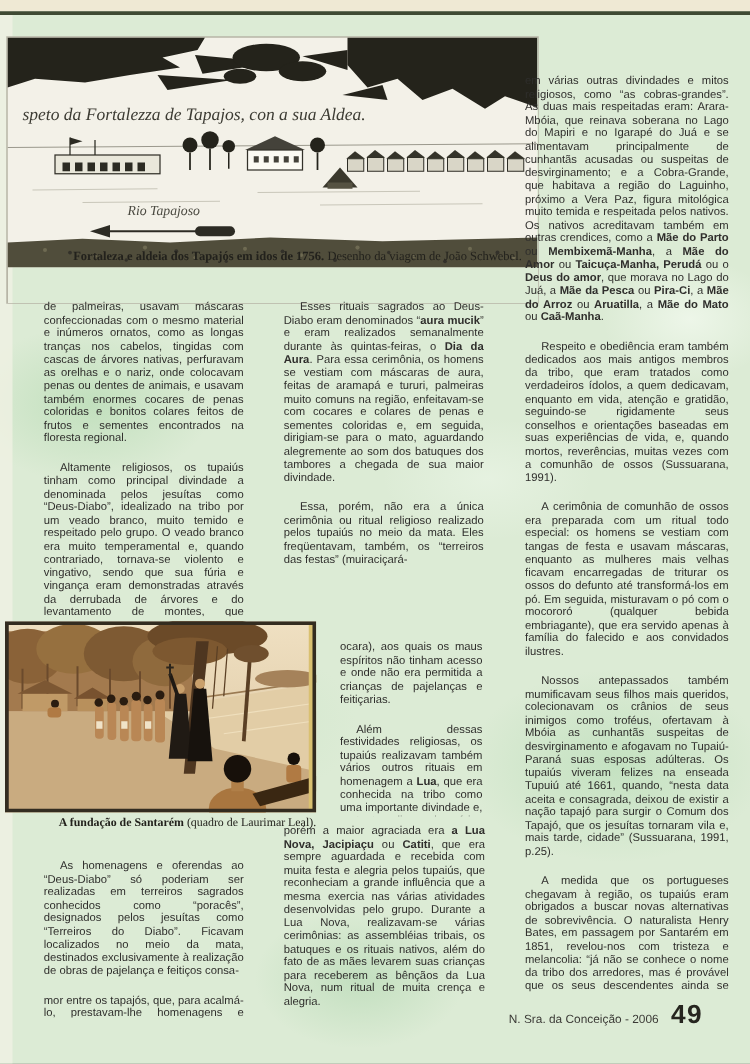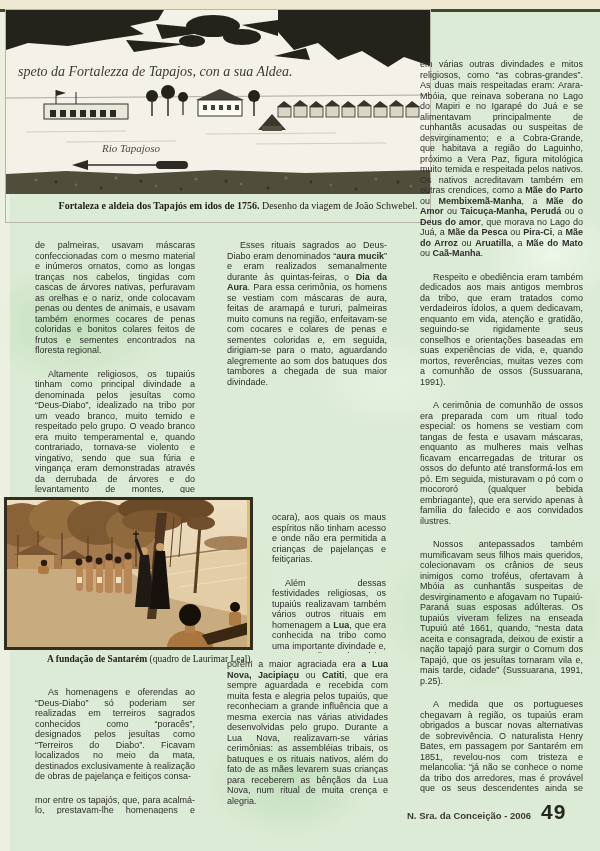--- a/index.html
+++ b/index.html
@@ -11,38 +11,38 @@
       radial-gradient(ellipse 170px 110px at 82% 72%, rgba(145,205,150,.32), transparent 70%),
       radial-gradient(ellipse 120px 80px at 48% 92%, rgba(135,195,140,.30), transparent 70%),
       radial-gradient(ellipse 100px 70px at 92% 30%, rgba(240,248,236,.85), transparent 70%),
       radial-gradient(ellipse 150px 95px at 30% 68%, rgba(200,228,196,.5), transparent 70%),
       radial-gradient(ellipse 120px 70px at 65% 45%, rgba(236,246,232,.6), transparent 70%);
     font-family:"Liberation Sans", sans-serif;color:#2e2d2b;
   }
   .gutter-left{position:absolute;left:0;top:0;width:10px;height:851px;background:rgba(242,241,228,.75);}
   .top-strip{position:absolute;left:0;top:0;width:600px;height:9px;background:#efe9d4;}
   .top-rule{position:absolute;left:0;top:9px;width:600px;height:3px;background:#3f4a33;}
-  .engraving-box{position:absolute;left:6px;top:10px;width:424px;height:212px;box-shadow:0 0 0 1px #b7b5a6;}
+  .engraving-box{position:absolute;left:6px;top:30px;width:424px;height:212px;box-shadow:0 0 0 1px #b7b5a6;}
   .painting-box{position:absolute;left:4px;top:497px;width:249px;height:153px;}
   .caption{position:absolute;font-family:"Liberation Serif", serif;color:#22211c;text-align:center;}
   .caption .cb{font-weight:bold;margin-left:40px;}
   .cap-top{left:14px;top:200px;width:408px;font-size:10px;line-height:12px;}
   .cap-paint{left:2px;top:654px;width:256px;font-size:9.5px;line-height:11px;}
   .txt{position:absolute;overflow:hidden;}
   .para{margin:13px;font-size:9px;line-height:10.5px;text-align:justify;color:#2f2e2c;}
   .para .b{font-weight:bold;}
   .para.ind{text-indent:13px;}
   .tb-left-top{left:22px;top:227px;width:186px;height:266px;}
   .tb-mid-top{left:214px;top:227px;width:186px;height:268px;}
   .tb-mid-side{left:259px;top:499px;width:140px;height:154px;}
   .tb-mid-bottom{left:214px;top:646px;width:187px;height:162px;}
   .tb-left-bottom{left:22px;top:674px;width:186px;height:140px;}
   .tb-right{left:407px;top:46px;width:189px;height:748px;}
   .footer{position:absolute;left:407px;top:800px;width:189px;display:flex;align-items:baseline;gap:10px;}
-  .footer .journal{font-size:9.5px;color:#3b3a36;font-weight:bold;}
+  .footer .journal{font-size:9.5px;color:#3b3a36;}
   .footer .pagenum{font-size:21px;font-weight:bold;color:#26251f;letter-spacing:1px;}
   svg{display:block;}
 </style>
 </head>
 <body>
 
 <div class="page">
 
   <div class="gutter-left"></div>
   <div class="top-strip"></div>
@@ -166,20 +166,21 @@
   <div class="caption cap-top">
     <span class="cb">Fortaleza e aldeia dos Tapajós em idos de 1756.</span><span> Desenho da viagem de João Schwebel.</span>
   </div>
 
   <div class="txt tb-left-top">
       <p class="para"><span>de palmeiras, usavam máscaras confeccionadas com o mesmo material e inúmeros ornatos, como as longas tranças nos cabelos, tingidas com cascas de árvores nativas, perfuravam as orelhas e o nariz, onde colocavam penas ou dentes de animais, e usavam também enormes cocares de penas coloridas e bonitos colares feitos de frutos e sementes encontrados na floresta regional.</span></p>
       <p class="para ind"><span>Altamente religiosos, os tupaiús tinham como principal divindade a denominada pelos jesuítas como “Deus-Diabo”, idealizado na tribo por um veado branco, muito temido e respeitado pelo grupo. O veado branco era muito temperamental e, quando contrariado, tornava-se violento e vingativo, sendo que sua fúria e vingança eram demonstradas através da derrubada de árvores e do levantamento de montes, que provocavam medo e te-</span></p>
     </div>
   <div class="txt tb-mid-top">
       <p class="para ind"><span>Esses rituais sagrados ao Deus-Diabo eram denominados “</span><span class="b">aura mucik</span><span>” e eram realizados semanalmente durante às quintas-feiras, o </span><span class="b">Dia da Aura</span><span>. Para essa cerimônia, os homens se vestiam com máscaras de aura, feitas de aramapá e tururi, palmeiras muito comuns na região, enfeitavam-se com cocares e colares de penas e sementes coloridas e, em seguida, dirigiam-se para o mato, aguardando alegremente ao som dos batuques dos tambores a chegada de sua maior divindade.</span></p>
+      <p class="para ind"><span>Essa, porém, não era a única cerimônia ou ritual religioso realizado pelos tupaiús no meio da mata. Eles freqüentavam, também, os “terreiros das festas” (muiraciçará-</span></p>
     </div>
   <div class="txt tb-mid-side">
       <p class="para"><span>ocara), aos quais os maus espíritos não tinham acesso e onde não era permitida a crianças de pajelanças e feitiçarias.</span></p>
       <p class="para ind"><span>Além dessas festividades religiosas, os tupaiús realizavam também vários outros rituais em homenagem a </span><span class="b">Lua</span><span>, que era conhecida na tribo como uma importante divindade e, portanto, digna de várias homenagens. A </span><span class="b">Lua Cheia, Jacicuaçu</span><span> ou </span><span class="b">Cairé</span><span>, era reverenciada por toda a aldeia,</span></p>
     </div>
   <div class="txt tb-mid-bottom">
       <p class="para"><span>porém a maior agraciada era </span><span class="b">a Lua Nova, Jacipiaçu</span><span> ou </span><span class="b">Catiti</span><span>, que era sempre aguardada e recebida com muita festa e alegria pelos tupaiús, que reconheciam a grande influência que a mesma exercia nas várias atividades desenvolvidas pelo grupo. Durante a Lua Nova, realizavam-se várias cerimônias: as assembléias tribais, os batuques e os rituais nativos, além do fato de as mães levarem suas crianças para receberem as bênçãos da Lua Nova, num ritual de muita crença e alegria.</span></p>
       <p class="para ind"><span>Os tupaiús eram também bastante supersticiosos e acreditavam</span></p>
     </div>
   <div class="txt tb-left-bottom">

